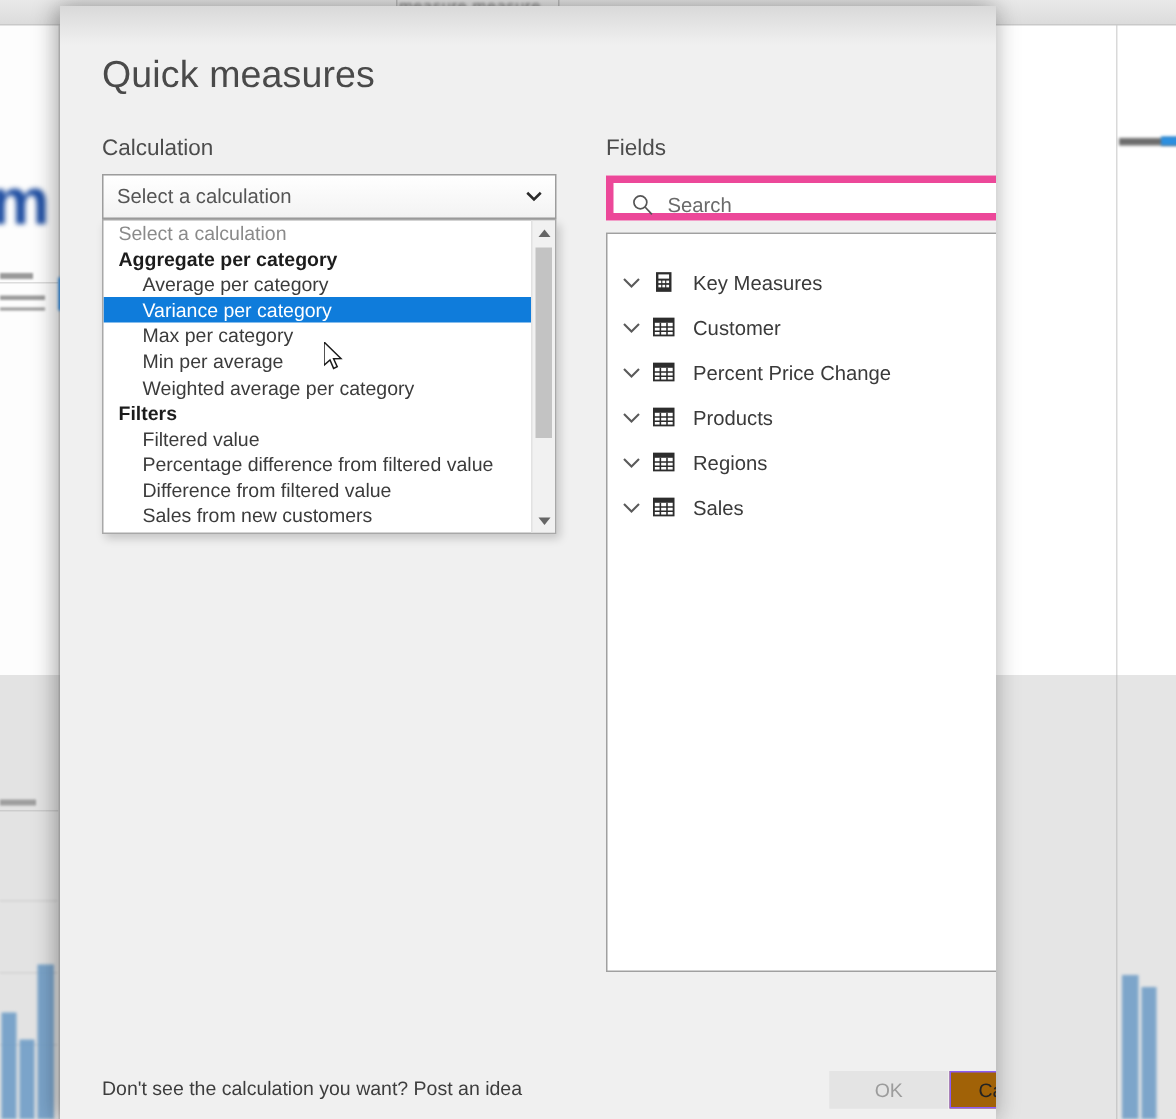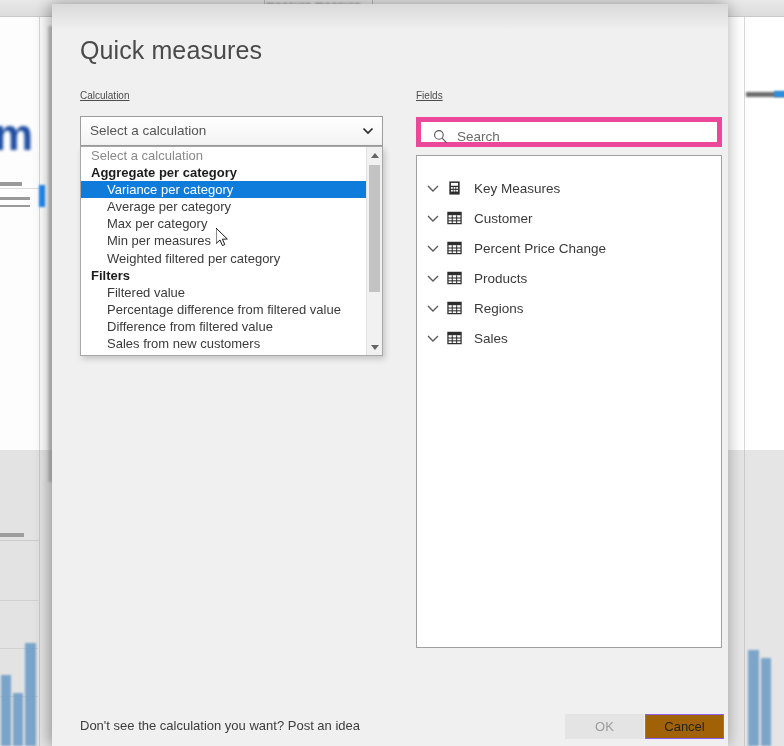--- a/index.html
+++ b/index.html
@@ -137,25 +137,24 @@
     position: absolute;
     left: 0; top: 450px;
     width: 784px; height: 296px;
     background: rgba(170,170,170,.30);
   }
 
   
   #dialog {
     position: absolute;
     left: 40px; top: 4px;
-    width: 676px; height: 742px;
+    width: 624px; height: 742px;
     background: #f0f0f0;
     box-shadow: -4px 0 14px rgba(0,0,0,.28), 4px 0 14px rgba(0,0,0,.12);
     overflow: hidden;
-    margin-left: 12px;
   }
   .dlg-top-fade {
     position: absolute;
     left: 0; top: 0;
     width: 712px; height: 26px;
     background: linear-gradient(#d9d9d9, #f0f0f0);
   }
   #close-btn {
     position: absolute;
     left: 672px; top: 3px;
@@ -173,23 +172,22 @@
     position: absolute;
     left: 28px; top: 32px;
     font-size: 25px;
     color: #4a4a4a;
     font-weight: normal;
     letter-spacing: .1px;
   }
 
   .section-label {
     position: absolute;
-    font-size: 10px;
+    font-size: 15px;
     color: #4c4c4c;
-    text-decoration: underline;
   }
   #calculation-label { left: 28px; top: 86px; }
   #fields-label { left: 364px; top: 86px; text-align: right; }
 
   
   #calc-select {
     position: absolute;
     left: 28px; top: 112px;
     width: 303px; height: 30px;
     background: linear-gradient(#ffffff, #f3f3f3);
@@ -456,25 +454,25 @@
     <span id="calc-select-text">Select a calculation</span>
     <svg id="calc-chevron" viewBox="0 0 12 12">
       <polyline points="1.5,3.5 6,8 10.5,3.5" fill="none" stroke="#2a2a2a" stroke-width="1.7"></polyline>
     </svg>
   </div>
 
   <div id="calc-dropdown">
     <div id="dropdown-list">
         <div class="dd-item placeholder">Select a calculation</div>
         <div class="dd-item group">Aggregate per category</div>
+        <div class="dd-item">Average per category</div>
         <div class="dd-item selected">Variance per category</div>
-        <div class="dd-item">Average per category</div>
         <div class="dd-item">Max per category</div>
-        <div class="dd-item">Min per measures</div>
-        <div class="dd-item">Weighted filtered per category</div>
+        <div class="dd-item">Min per average</div>
+        <div class="dd-item">Weighted average per category</div>
         <div class="dd-item group">Filters</div>
         <div class="dd-item">Filtered value</div>
         <div class="dd-item">Percentage difference from filtered value</div>
         <div class="dd-item">Difference from filtered value</div>
         <div class="dd-item">Sales from new customers</div>
         <div class="dd-item group">Time intelligence</div>
       </div>
     <div id="dd-scrollbar">
       <div id="dd-scroll-up">
         <div class="sb-arrow up"></div>

